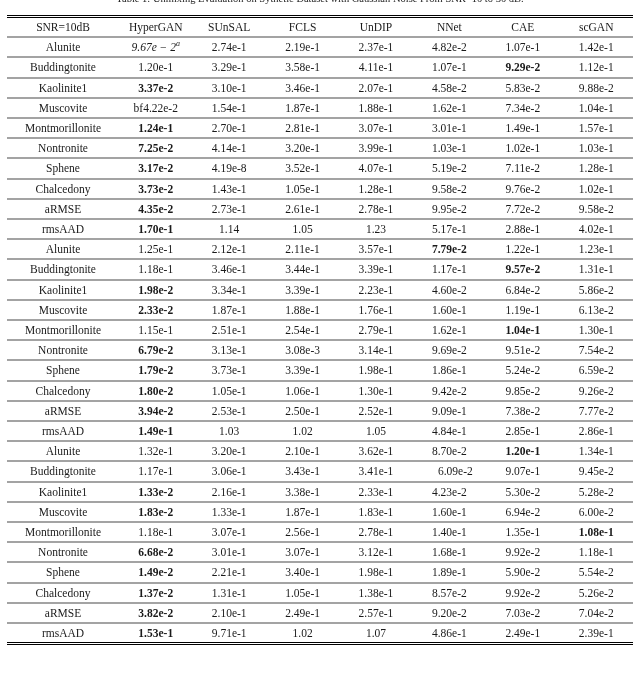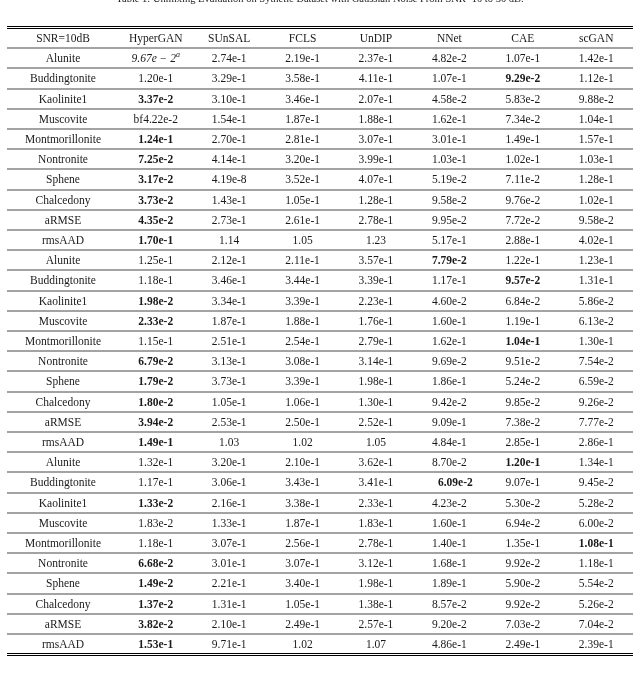--- a/index.html
+++ b/index.html
@@ -17,21 +17,21 @@
     top: -7px;               
     left: 0;
     width: 100%;
     text-align: center;
     font-size: 10.5px;
     color: #222;
     white-space: nowrap;
   }
   table.results {
     position: absolute;
-    top: 26px;
+    top: 15px;
     left: 7px;
     width: 626px;
     border-collapse: collapse;
     table-layout: fixed;
     font-size: 11.5px;
     border-bottom: 3px double #000;
   }
   col.label-col { width: 112px; }
   col.val-col   { width: 73.4px; }
   td {
@@ -231,21 +231,21 @@
           <td>2.54e-1</td>
           <td>2.79e-1</td>
           <td>1.62e-1</td>
           <td><span style="font-weight: bold;">1.04e-1</span></td>
           <td>1.30e-1</td>
         </tr>
         <tr class="data-row">
           <td>Nontronite</td>
           <td><span style="font-weight: bold;">6.79e-2</span></td>
           <td>3.13e-1</td>
-          <td>3.08e-1</td>
+          <td>3.08e-3</td>
           <td>3.14e-1</td>
           <td>9.69e-2</td>
           <td>9.51e-2</td>
           <td>7.54e-2</td>
         </tr>
         <tr class="data-row">
           <td>Sphene</td>
           <td><span style="font-weight: bold;">1.79e-2</span></td>
           <td>3.73e-1</td>
           <td>3.39e-1</td>
@@ -293,37 +293,37 @@
           <td>8.70e-2</td>
           <td><span style="font-weight: bold;">1.20e-1</span></td>
           <td>1.34e-1</td>
         </tr>
         <tr class="data-row">
           <td>Buddingtonite</td>
           <td>1.17e-1</td>
           <td>3.06e-1</td>
           <td>3.43e-1</td>
           <td>3.41e-1</td>
-          <td><span style="font-weight: bold; padding-left: 12px;">6.09e-2</span></td>
+          <td><span style="font-weight: normal; padding-left: 12px;">6.09e-2</span></td>
           <td>9.07e-1</td>
           <td>9.45e-2</td>
         </tr>
         <tr class="data-row">
           <td>Kaolinite1</td>
           <td><span style="font-weight: bold;">1.33e-2</span></td>
           <td>2.16e-1</td>
           <td>3.38e-1</td>
           <td>2.33e-1</td>
           <td>4.23e-2</td>
           <td>5.30e-2</td>
           <td>5.28e-2</td>
         </tr>
         <tr class="data-row">
           <td>Muscovite</td>
-          <td><span style="font-weight: normal;">1.83e-2</span></td>
+          <td><span style="font-weight: bold;">1.83e-2</span></td>
           <td>1.33e-1</td>
           <td>1.87e-1</td>
           <td>1.83e-1</td>
           <td>1.60e-1</td>
           <td>6.94e-2</td>
           <td>6.00e-2</td>
         </tr>
         <tr class="data-row">
           <td>Montmorillonite</td>
           <td>1.18e-1</td>

